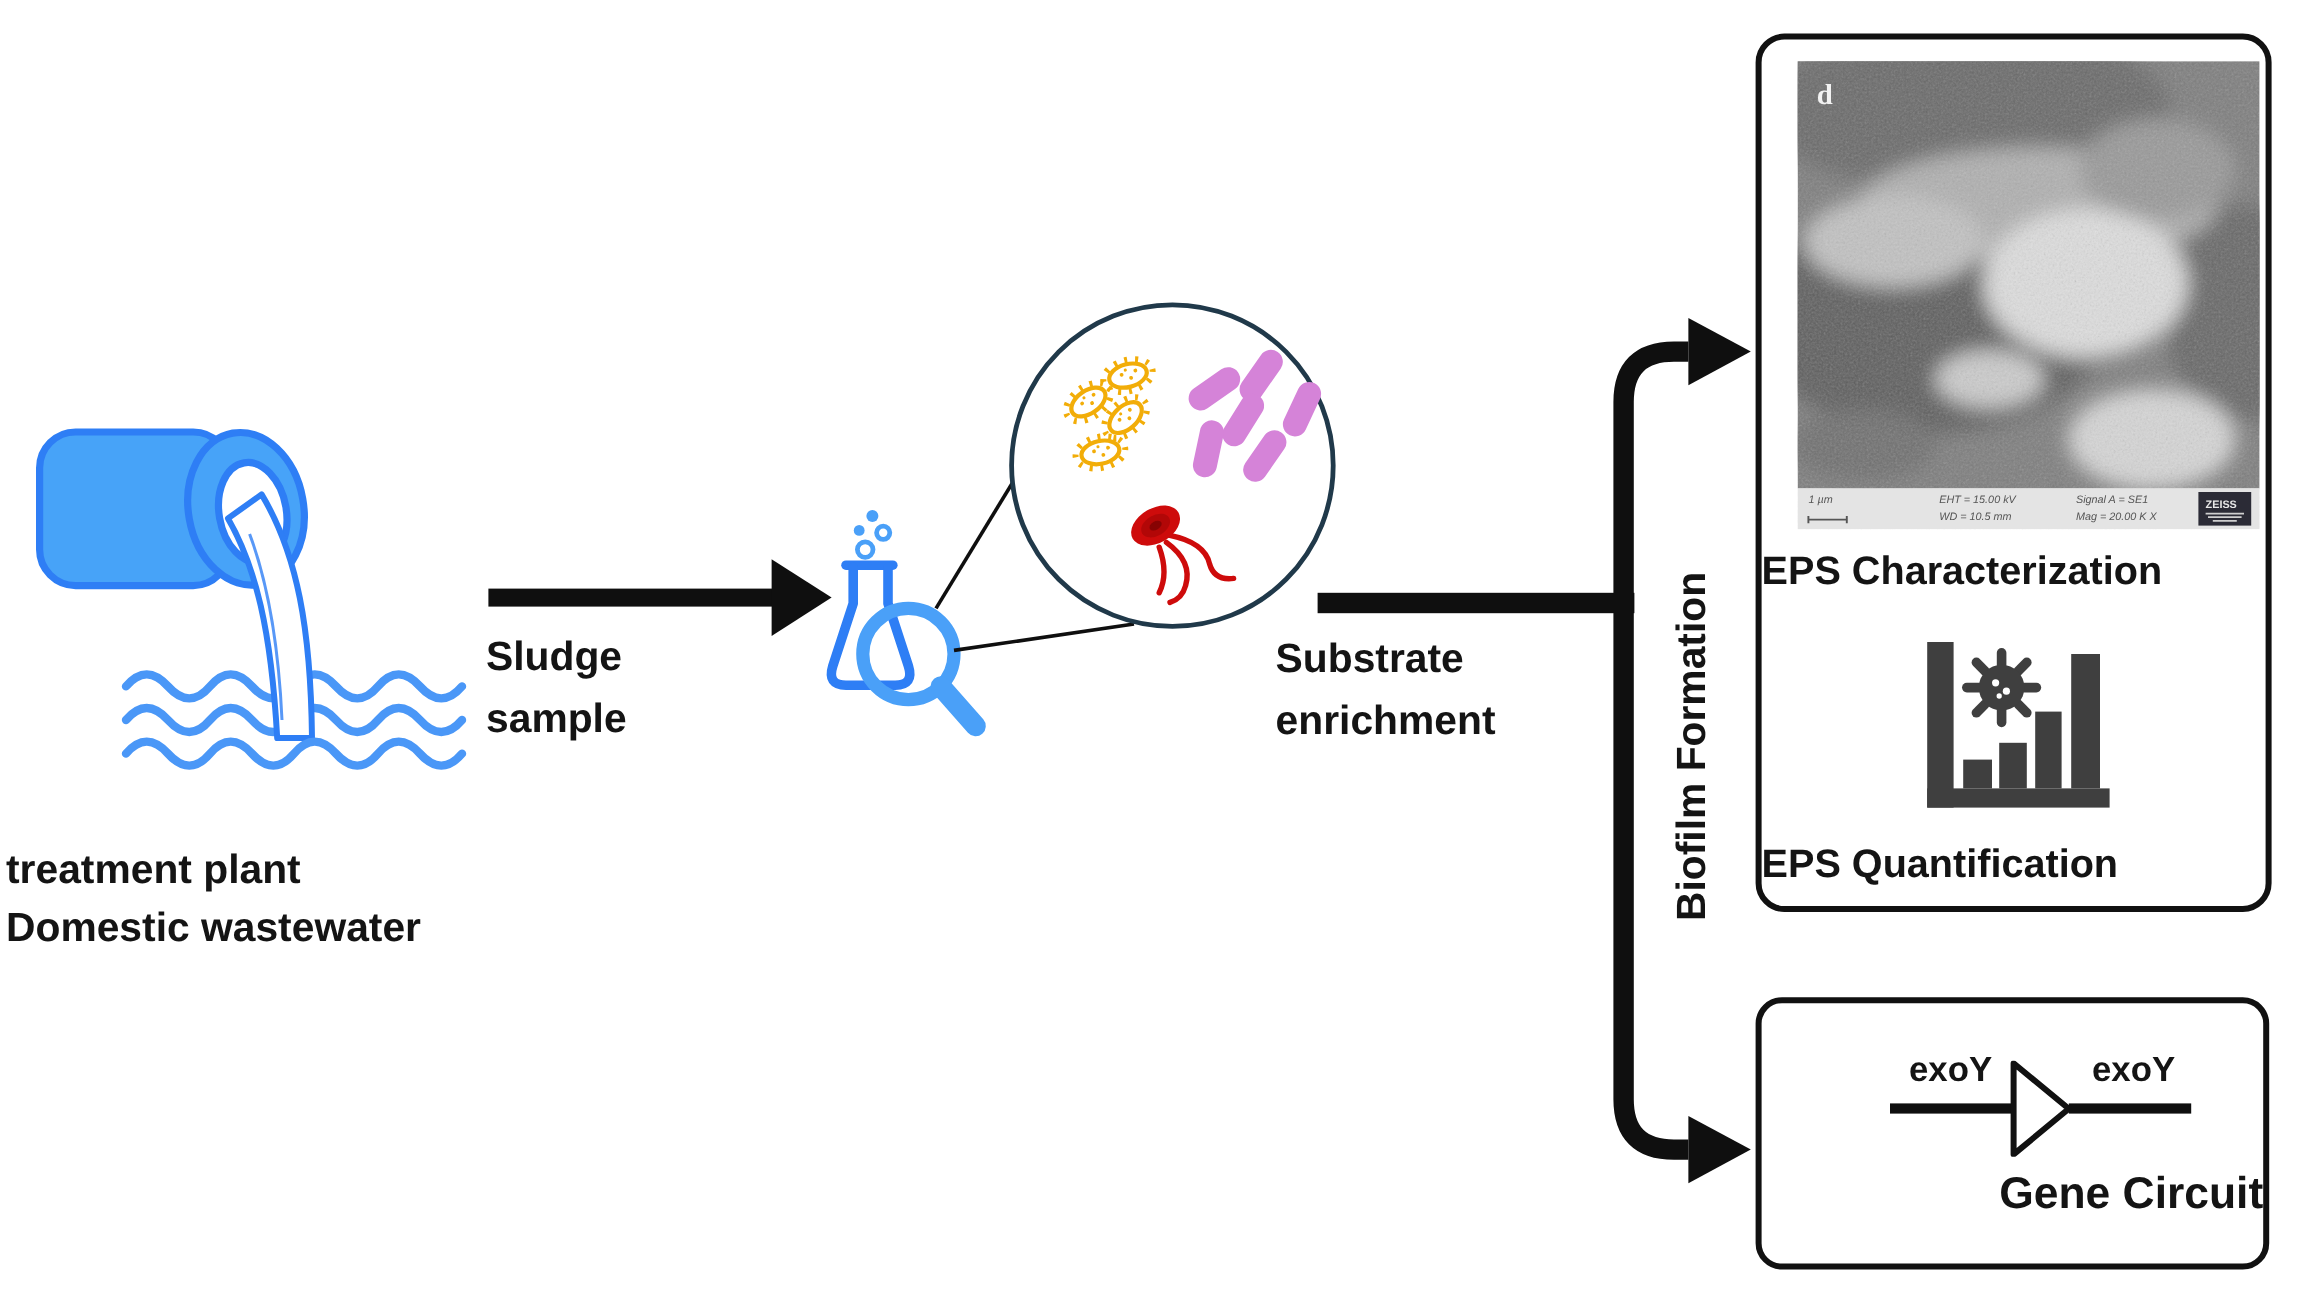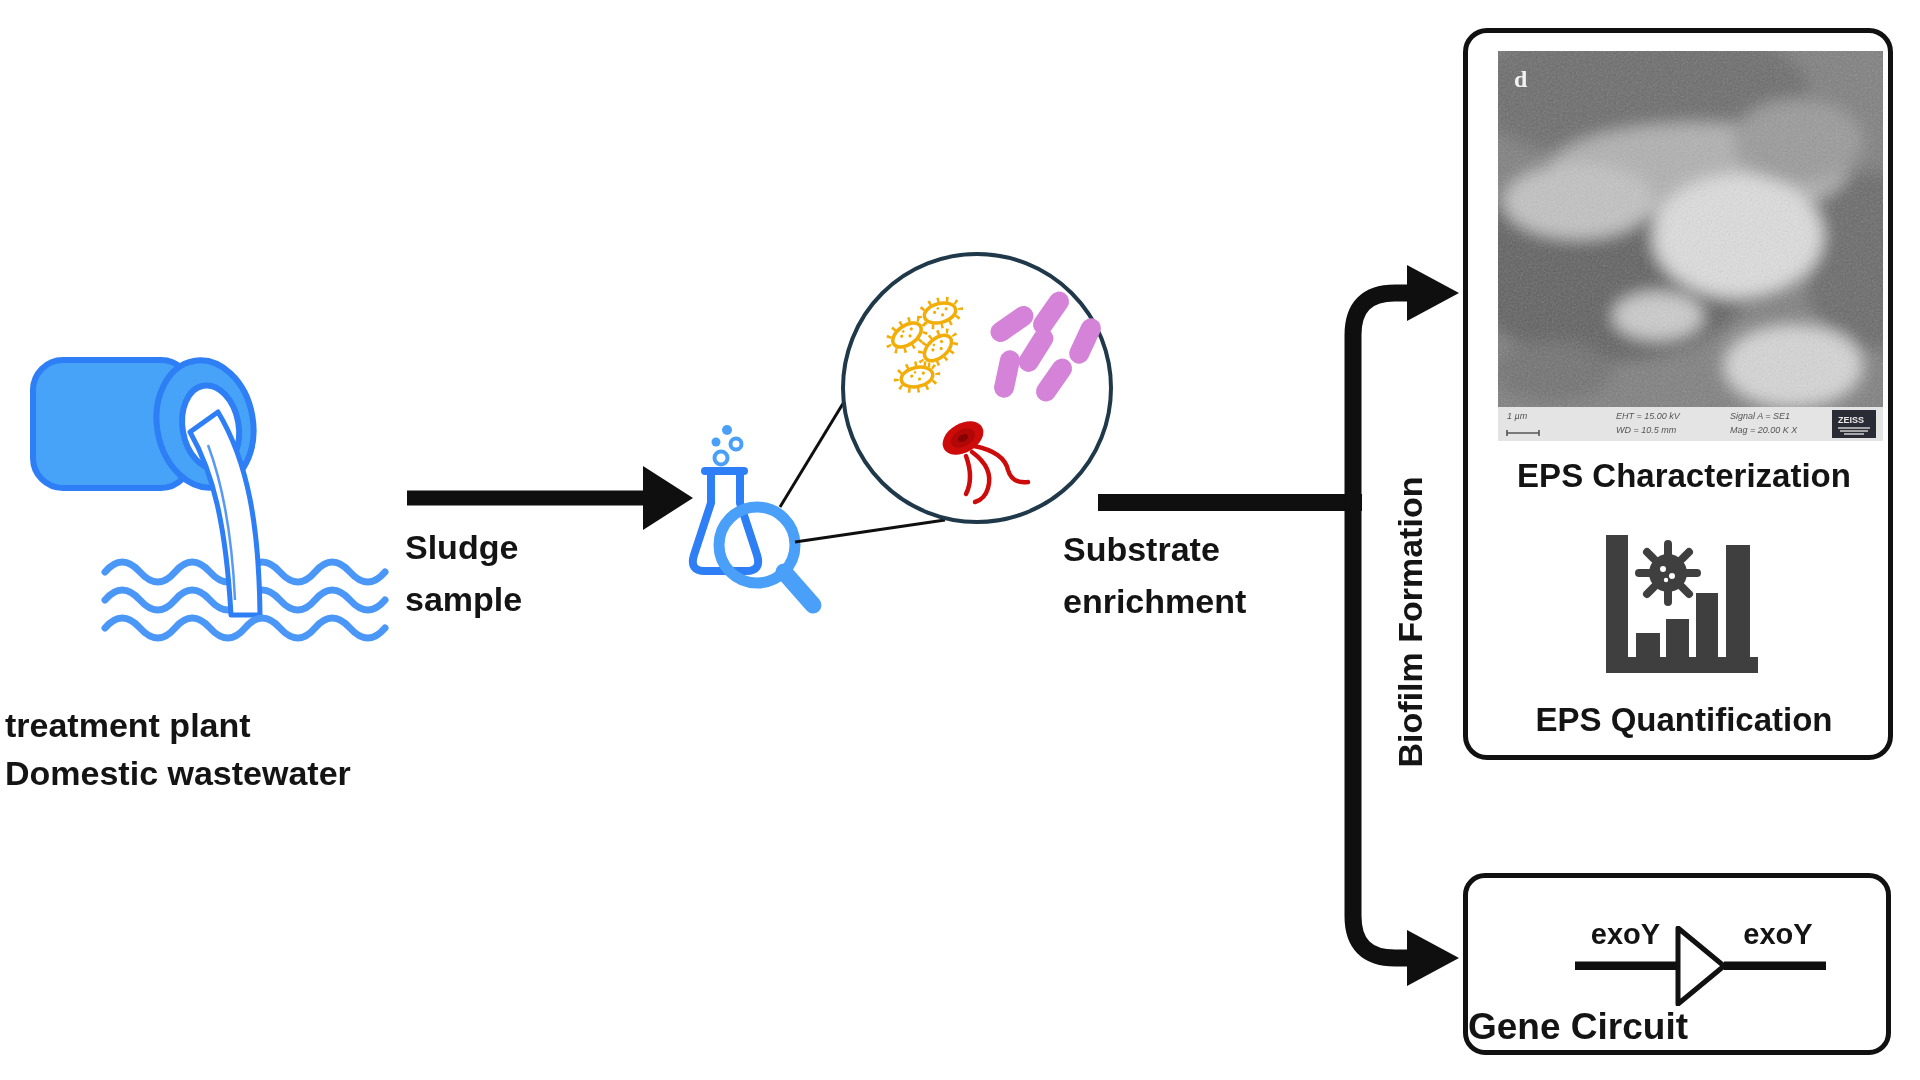--- a/index.html
+++ b/index.html
@@ -14,26 +14,26 @@
   .lbl{position:absolute;font-weight:700;color:var(--text);text-align:left;white-space:nowrap;}
   .lbl .ln{display:block;}
   .big{font-size:34px;line-height:48px;}
   .mid{font-size:34px;line-height:47px;}
   .arrlbl{font-size:34px;line-height:52px;}
   .hline{position:absolute;background:var(--ink);}
   .box{position:absolute;background:#fff;border:5px solid #111;border-radius:24px;}
   .vertical-label{position:absolute;left:1410px;top:622px;width:420px;height:60px;
     transform:translate(-50%,-50%) rotate(-90deg);font-weight:700;font-size:34px;
     color:var(--text);text-align:center;line-height:60px;white-space:nowrap;}
-  .eps-title{position:absolute;left:0;right:0;text-align:center;font-weight:700;
-    font-size:33px;color:var(--text);white-space:nowrap;padding-left:12px;}
+  .eps-title{position:absolute;left:0;right:0;text-align:left;font-weight:700;
+    font-size:33px;color:var(--text);white-space:nowrap;}
   .gene-label{position:absolute;font-weight:700;font-size:29px;color:var(--text);
     text-align:center;white-space:nowrap;}
-  .gene-title{position:absolute;left:0;right:0;text-align:left;font-weight:700;
-    font-size:37px;color:var(--text);white-space:nowrap;}
+  .gene-title{position:absolute;left:0;right:0;text-align:right;font-weight:700;
+    font-size:37px;color:var(--text);white-space:nowrap;margin-top:10px;}
   svg{display:block;}
   .st-blue{stroke:var(--blue-stroke);} .fl-blue{fill:var(--blue-fill);}
   .st-wave{stroke:var(--wave-blue);} .st-mag{stroke:var(--mag-blue);} .fl-mag{fill:var(--mag-blue);}
   .fl-ink{fill:var(--ink);} .st-ink{stroke:var(--ink);}
   .st-circ{stroke:var(--circle-outline);}
   .st-yel{stroke:var(--yellow);} .fl-yel{fill:var(--yellow);}
   .fl-pink{fill:var(--pink);} .fl-red{fill:var(--red);} .st-red{stroke:var(--red);}
   .fl-chart{fill:var(--chart-gray);} .st-chart{stroke:var(--chart-gray);}
 </style>
 </head>
@@ -213,21 +213,21 @@
       <circle class="fl-chart" r="19"></circle>
       <circle cx="-5" cy="-4" r="3" fill="#fff"></circle>
       <circle cx="4" cy="3" r="3" fill="#fff"></circle>
       <circle cx="-2" cy="7" r="2.2" fill="#fff"></circle>
     </g>
   </svg>
 
   <div class="eps-title" style="top:668px;">EPS Quantification</div>
 </div>
 
-<div class="box" style="left:1463px;top:873px;width:428px;height:182px;border-radius:22px;">
+<div class="box" style="left:1463px;top:831px;width:428px;height:227px;border-radius:22px;">
   <div class="gene-label" style="left:100px;top:40px;width:115px;">exoY</div>
   <div class="gene-label" style="left:255px;top:40px;width:110px;">exoY</div>
   <svg class="abs" style="left:100px;top:48px;" width="270" height="80" viewBox="0 0 270 80">
     <rect class="fl-ink" x="7" y="35.5" width="103" height="8.5"></rect>
     <polygon points="110,2 110,78 156,40" fill="#ffffff" stroke="#111" stroke-width="5" stroke-linejoin="round"></polygon>
     <rect class="fl-ink" x="156" y="35.5" width="102" height="8.5"></rect>
   </svg>
   <div class="gene-title" style="top:128px;">Gene Circuit</div>
 </div>
 

